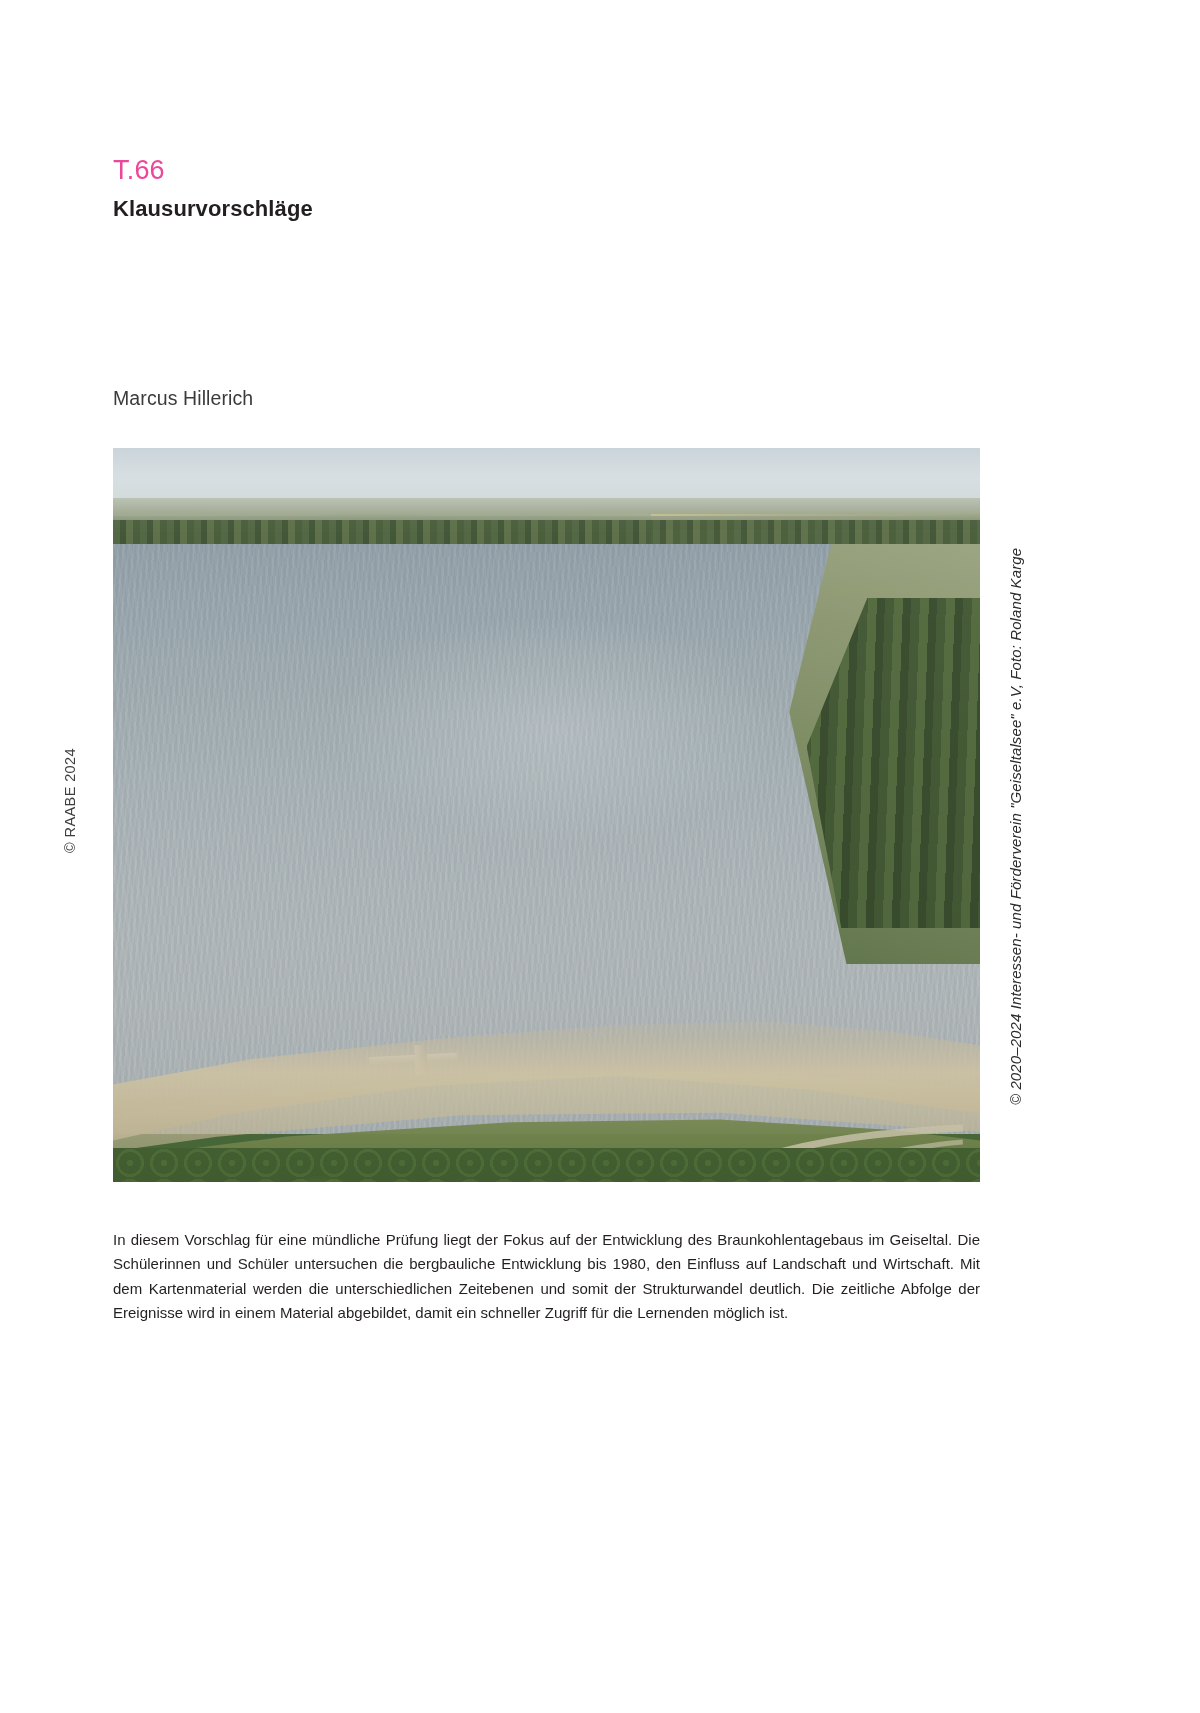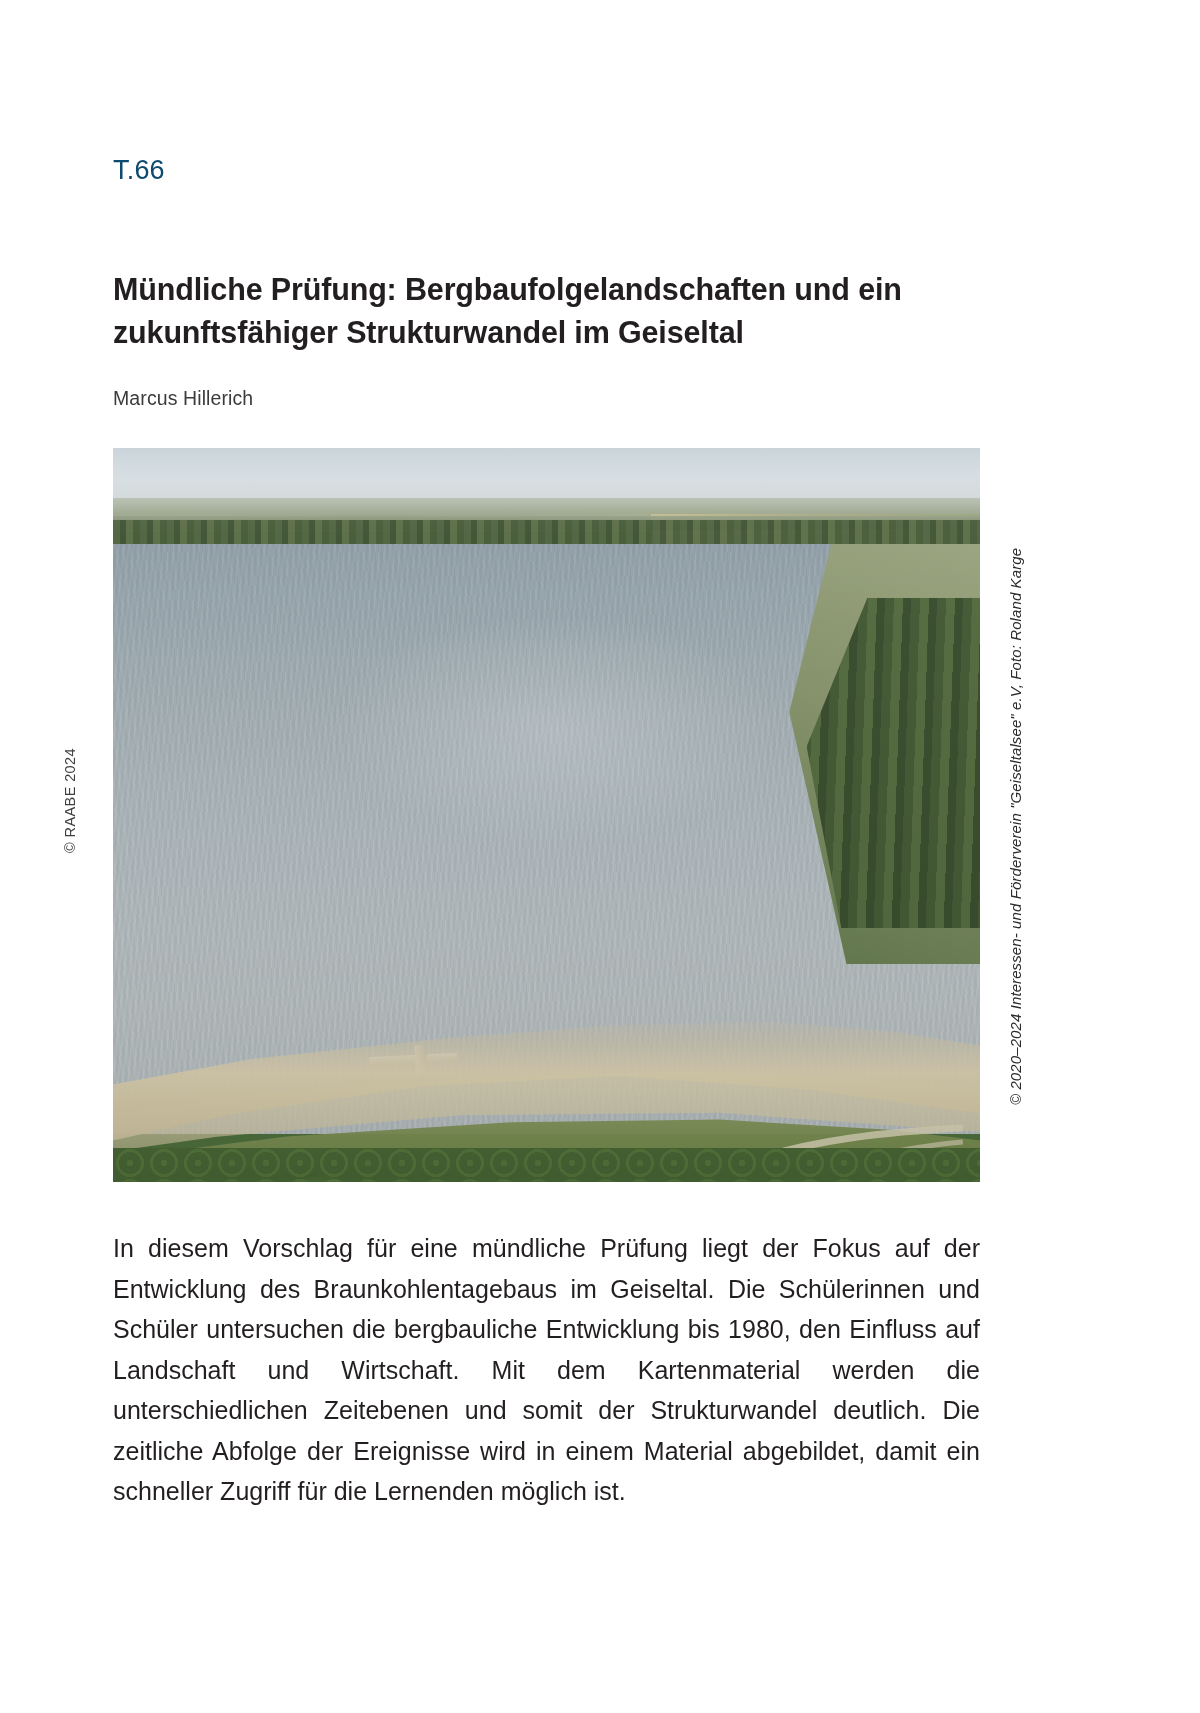--- a/index.html
+++ b/index.html
@@ -22,21 +22,21 @@
   
   .header {
     position: absolute;
     left: 113px;
     top: 155px;
     width: 880px;
   }
 
   .topic-number {
     font-size: 27px;
-    color: #0c4a6e;
+    color: #ec4899;
     font-weight: 400;
     letter-spacing: 0.2px;
     line-height: 1.15;
   }
 
   .section-label {
     font-size: 22px;
     color: #231f20;
     font-weight: 700;
     margin-top: 10px;
@@ -301,38 +301,38 @@
     background: linear-gradient(to bottom, rgba(255,255,255,0.05) 0%, rgba(0,0,0,0) 25%, rgba(0,0,0,0.05) 100%);
     pointer-events: none;
   }
 
   
   .body-copy {
     position: absolute;
     left: 113px;
     top: 1228px;
     width: 867px;
-    font-size: 25px;
+    font-size: 15px;
     line-height: 1.62;
     color: #231f20;
     text-align: justify;
     letter-spacing: 0.01px;
     hyphens: manual;
   }
 </style>
 </head>
 <body>
 
 <div class="page">
 
   <div class="header">
     <div class="topic-number">T.66</div>
+    <div class="section-label">Klausurvorschläge</div>
   </div>
 
-  <h1 class="doc-title">Mündliche Prüfung: Bergbaufolgelandschaften und ein zukunftsfähiger Strukturwandel im Geiseltal</h1>
 
   <div class="author">Marcus Hillerich</div>
 
   <div class="side-left">© RAABE 2024</div>
   <div class="side-right">© 2020–2024 Interessen- und Förderverein "Geiseltalsee" e.V, Foto: Roland Karge</div>
 
   <div class="photo">
     <div class="ph-layer sky"></div>
     <div class="ph-layer sky-haze"></div>
     <div class="ph-layer village"></div>

